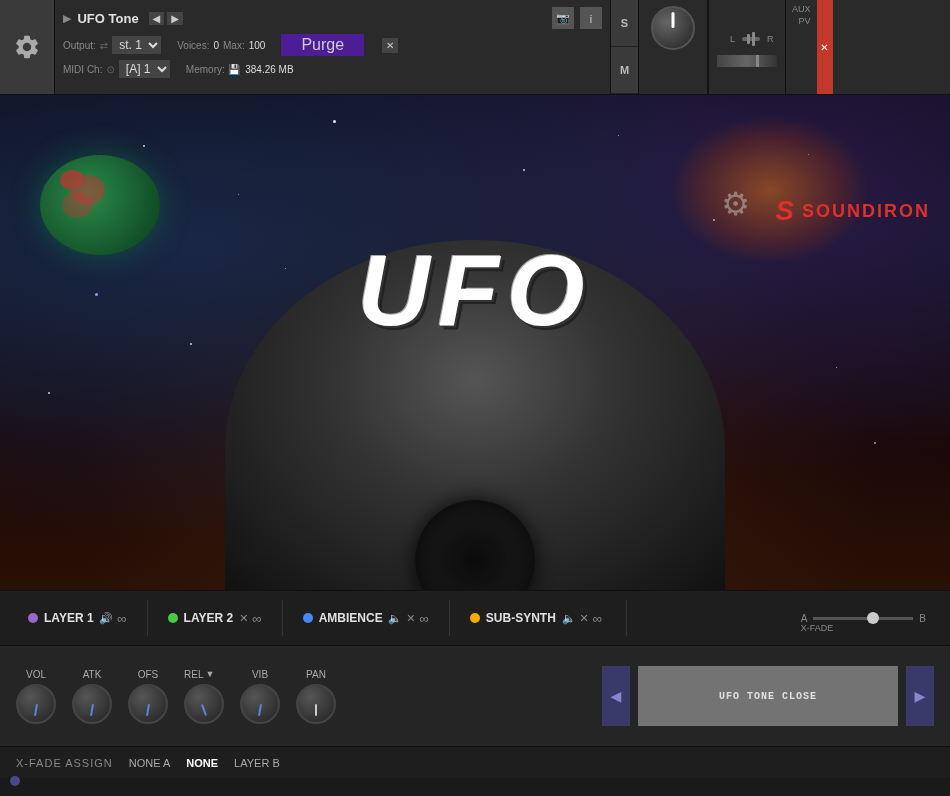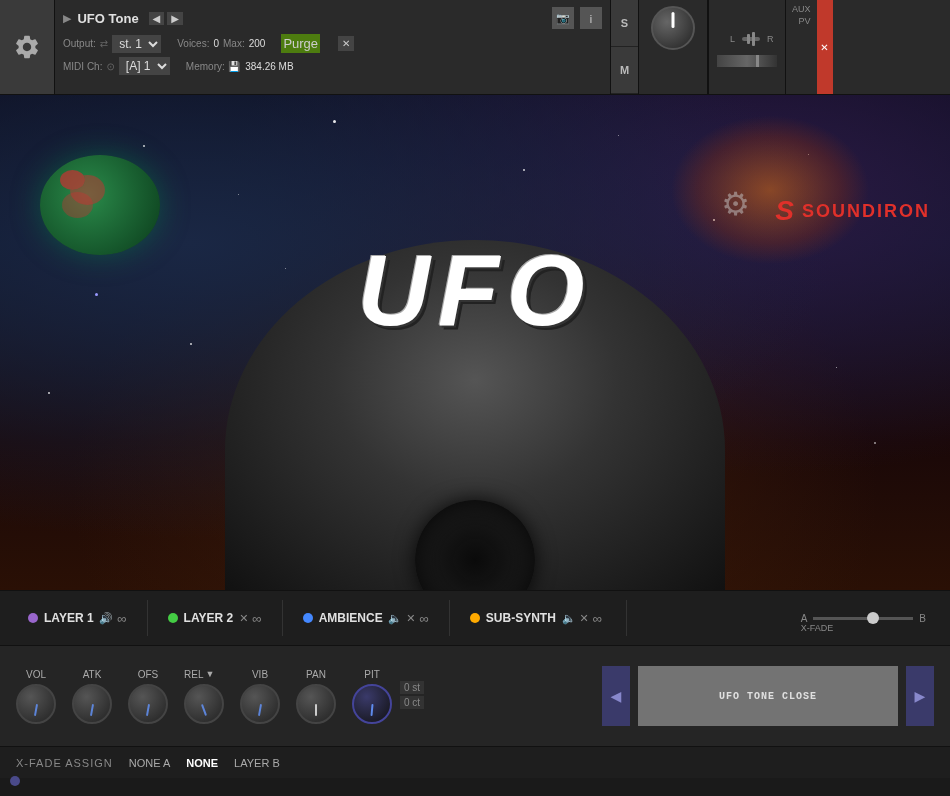--- a/index.html
+++ b/index.html
@@ -116,25 +116,25 @@
 
     .param-select {
       background: #444;
       color: #ddd;
       border: none;
       font-size: 12px;
       padding: 1px 3px;
     }
 
     .purge-btn {
-      background: #4d7c0f;
+      background: #4c1d95;
       color: #ccc;
       border: none;
-      font-size: 13px;
-      padding: 2px 2px;
+      font-size: 16px;
+      padding: 2px 20px;
       cursor: pointer;
     }
 
     .purge-x {
       background: #444;
       color: #ccc;
       border: none;
       font-size: 10px;
       padding: 2px 4px;
       margin-left: 2px;
@@ -679,21 +679,21 @@
         <span class="param-label">Output:</span>
         <span style="color:#666; font-size:10px;">⇄</span>
         <select class="param-select">
           <option>st. 1</option>
         </select>
       </div>
       <div class="param-group">
         <span class="param-label">Voices:</span>
         <span class="param-value">0</span>
         <span class="param-label">Max:</span>
-        <span class="param-value">200</span>
+        <span class="param-value">100</span>
       </div>
       <button class="purge-btn">Purge</button>
       <button class="purge-x">✕</button>
     </div>
     <div class="params-row">
       <div class="param-group">
         <span class="param-label">MIDI Ch:</span>
         <span style="color:#666; font-size:10px;">⊙</span>
         <select class="param-select">
           <option>[A] 1</option>
@@ -860,32 +860,20 @@
       <div class="knob-small knob-rel"></div>
     </div>
     <div class="knob-group">
       <span class="knob-label">VIB</span>
       <div class="knob-small"></div>
     </div>
     <div class="knob-group">
       <span class="knob-label">PAN</span>
       <div class="knob-small knob-pan"></div>
     </div>
-    <div class="knob-group" style="flex-direction:row; align-items:center; gap:4px;">
-      <div style="display:flex;flex-direction:column;align-items:center;gap:4px;">
-        <span class="knob-label">PIT</span>
-        <div class="knob-pit" style="position:relative;">
-          <div style="width:2px;height:12px;background:rgba(100,150,255,0.9);position:absolute;bottom:6px;left:50%;transform:translateX(-50%) rotate(5deg);border-radius:1px;"></div>
-        </div>
-      </div>
-      <div class="pit-values">
-        <span class="pit-val">0 st</span>
-        <span class="pit-val">0 ct</span>
-      </div>
-    </div>
   </div>
 
   <div class="nav-section">
     <button class="nav-btn">◀</button>
     <div class="preset-name">UFO TONE CLOSE</div>
     <button class="nav-btn">▶</button>
   </div>
 </div>
 
 <div class="xfade-assign-bar">

